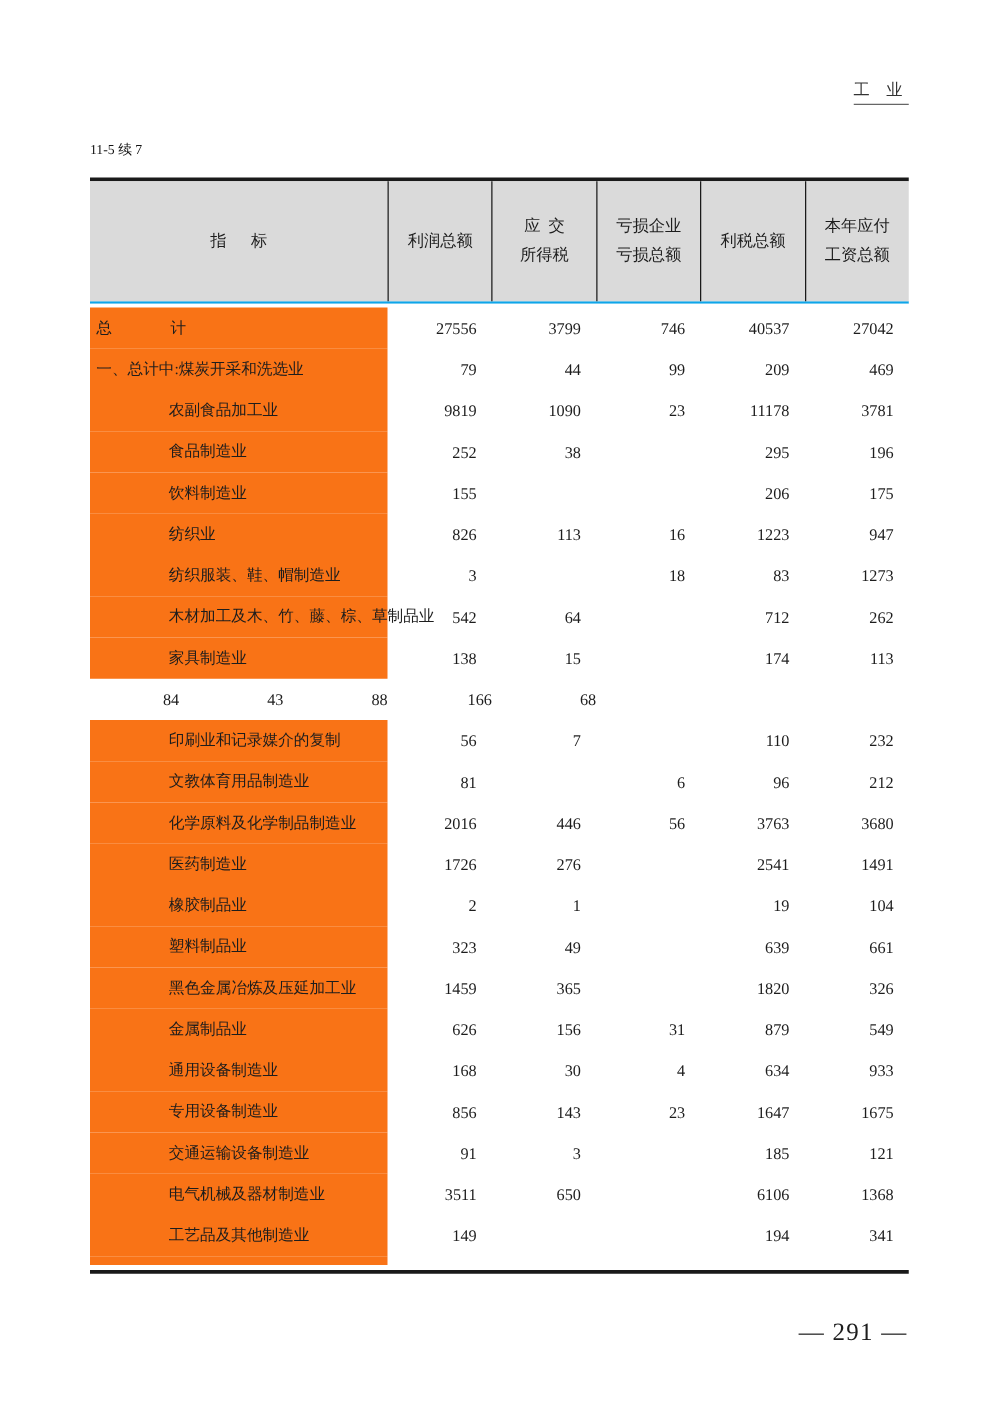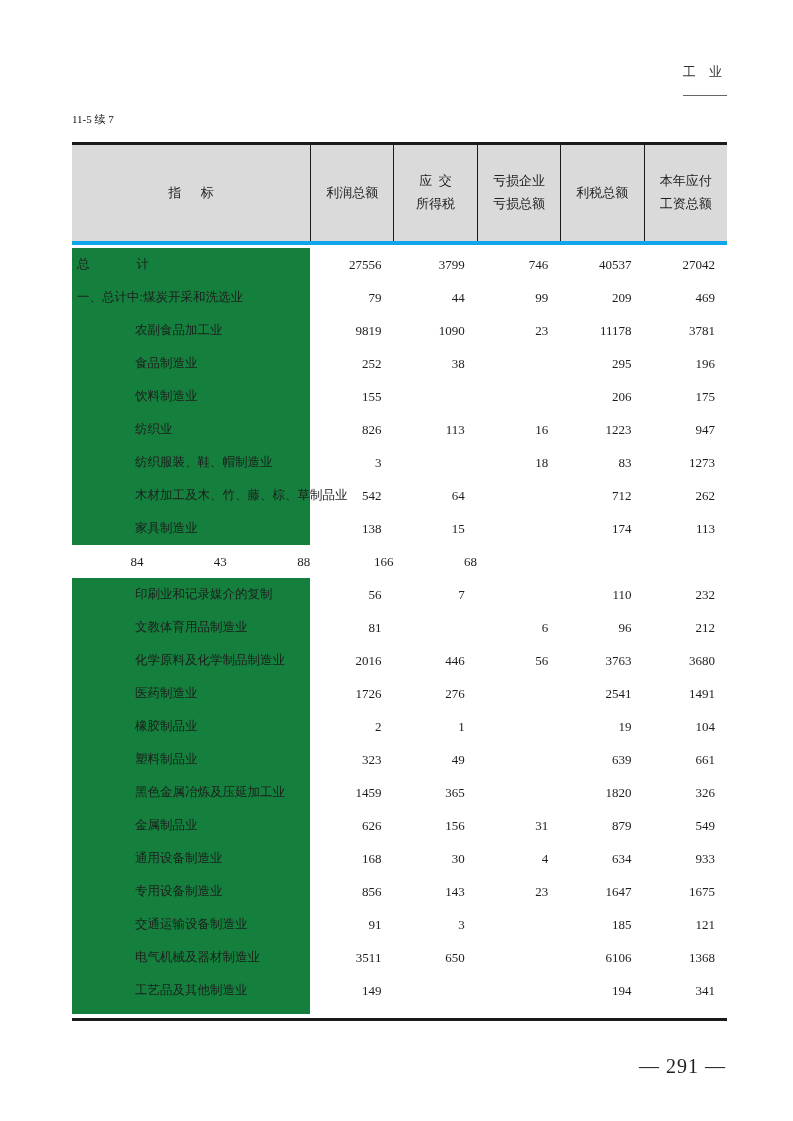--- a/index.html
+++ b/index.html
@@ -11,55 +11,55 @@
     position:relative;
     overflow:hidden;
   }
   .page { position:absolute; inset:0; background:#ffffff; }
 
   .running-head {
     position:absolute; top:63px; right:66px;
     font-size:13px; letter-spacing:5px;
     color:#333;
     border-bottom:1px solid #666;
-    padding-bottom:14px;
+    padding-bottom:2px;
     white-space:pre;
   }
 
   .doc-title {
     position:absolute; left:72px; top:112px;
     font-size:11px; color:#111;
     white-space:pre;
   }
 
   .stat-table { position:absolute; left:72px; top:142px; width:655px; }
   .t-top    { height:3px; background:#1a1a1a; }
   .t-bottom { height:3px; background:#1a1a1a; }
   .t-gap    { height:3px; background:#ffffff; }
   .t-bgap   { height:4px; background:#ffffff; }
 
   .t-header {
     display:flex; height:96px;
-    border-bottom:4px solid #0ea5e9;
+    border-bottom:2px solid #0ea5e9;
   }
   .th {
     background:#dadada;
     display:flex; align-items:center; justify-content:center;
     text-align:center;
     white-space:pre;
     font-size:13px; line-height:1.75; color:#1d1d1d;
     box-sizing:border-box;
   }
   .th-stub { width:238px; }
   .th-col  { width:83.4px; border-left:1px solid #1a1a1a; }
 
   .t-row { display:flex; height:33px; }
   .t-row-filler { display:flex; height:7px; }
   .td-label {
-    width:238px; background:#15803d;
+    width:238px; background:#f97316;
     display:flex; align-items:center;
     white-space:pre;
     font-size:12.5px; color:#1d1d1d;
     box-sizing:border-box;
     overflow:visible;
   }
   .indent-0 { padding-left:5px; }
   .indent-1 { padding-left:63px; }
   .td-num {
     width:83.4px;

